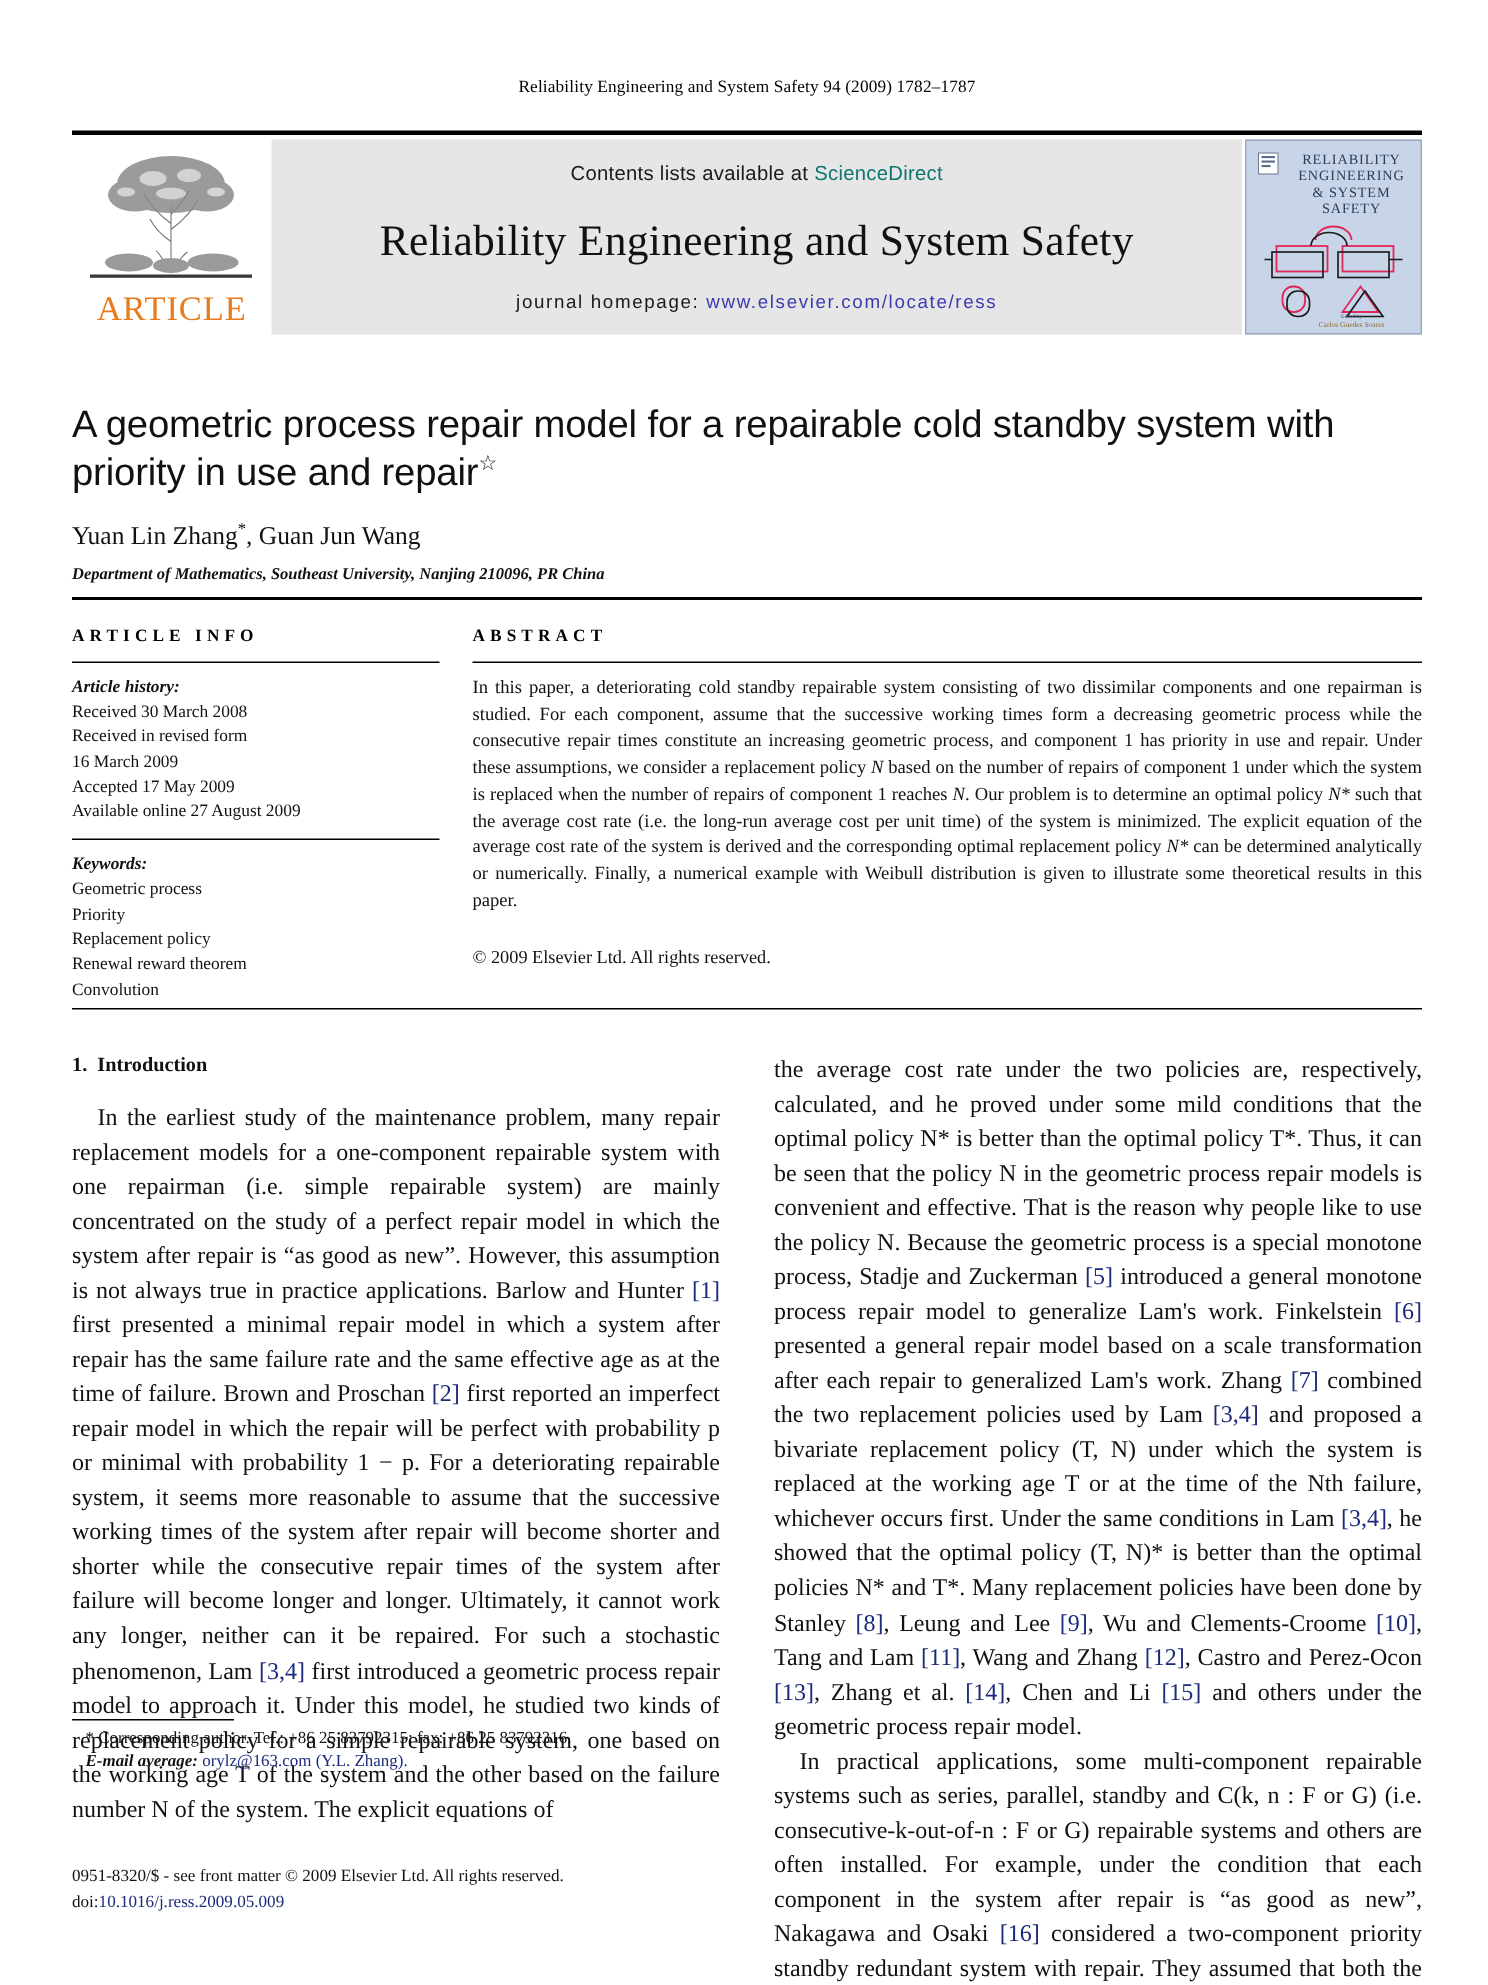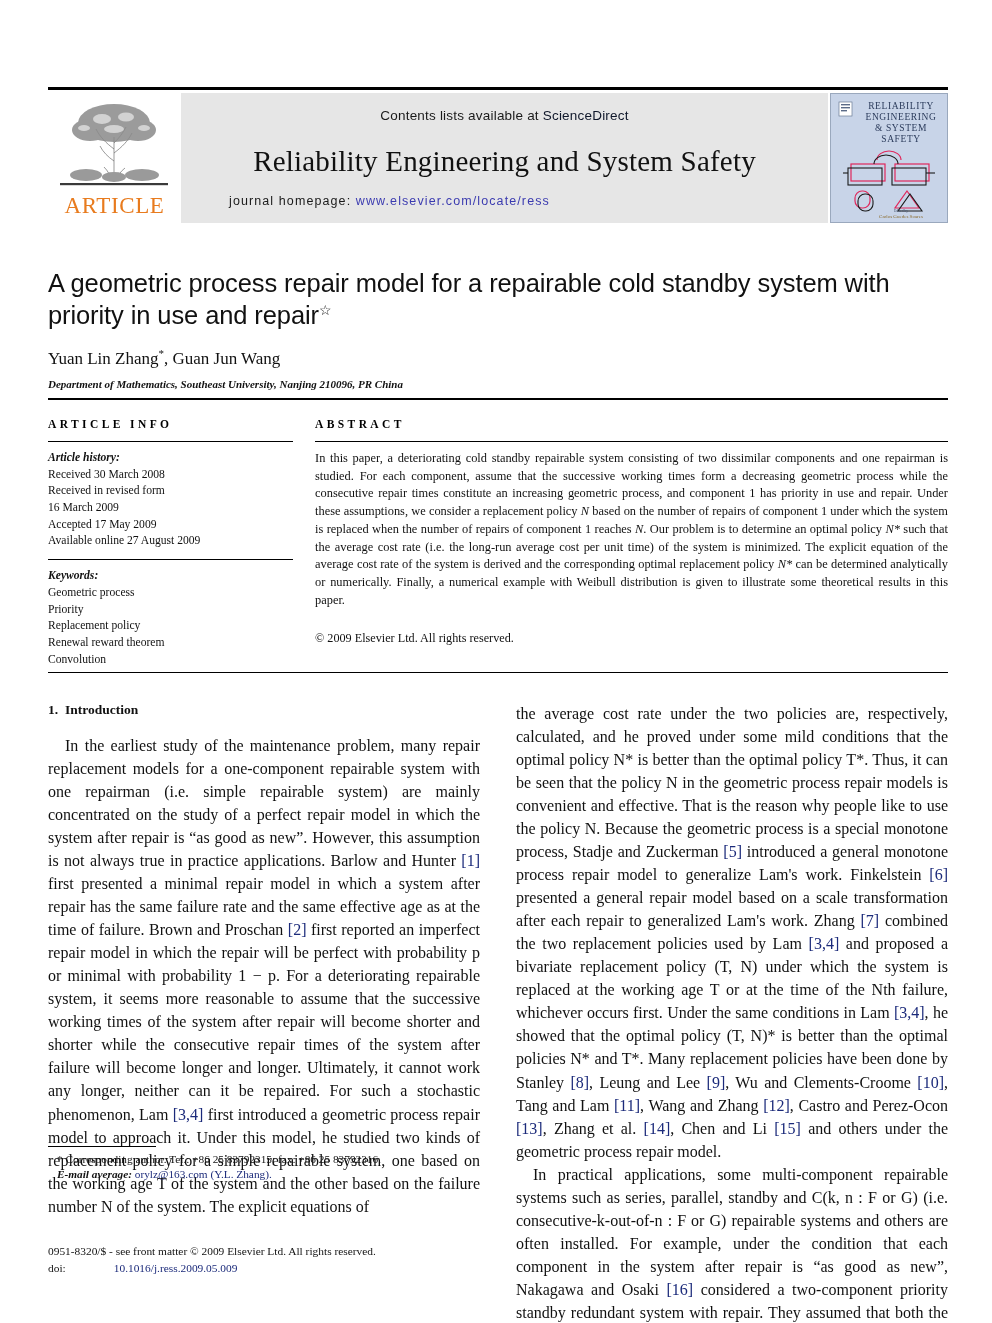--- a/index.html
+++ b/index.html
@@ -85,42 +85,41 @@
     position: absolute;
     left: 0; top: 15px;
     width: 100%;
     text-align: center;
     font-family: "Liberation Sans", sans-serif;
     font-size: 13.5px;
     color: #1a1a1a;
     letter-spacing: 0.2px;
   }
   .contents-line .sd {
-    color: #0f172a;
+    color: #0f766e;
   }
   .journal-title {
     position: absolute;
     left: 0; top: 52px;
     width: 100%;
     text-align: center;
     font-family: "Liberation Serif", serif;
     font-size: 29px;
     color: #111;
     letter-spacing: 0.2px;
   }
   .homepage-line {
     position: absolute;
     left: 0; top: 101px;
     width: 100%;
-    text-align: left;
+    text-align: center;
     font-family: "Liberation Sans", sans-serif;
     font-size: 12.5px;
     letter-spacing: 1.1px;
     color: #1a1a1a;
-    padding-left: 48px;
   }
   .homepage-line .url {
     color: #3b3bb0;
   }
   .cover-thumb {
     flex: 0 0 118px;
     width: 118px;
     position: relative;
     background: #c8d4e8;
     border: 1px solid #9aa8bd;
@@ -300,27 +299,28 @@
 
   .imprint {
     position: absolute;
     left: 48px; top: 1243px;
     width: 500px;
     font-family: "Liberation Serif", serif;
     font-size: 11.4px;
     line-height: 1.45;
     color: #111;
   }
-  .imprint .doi-link { color: #1b2a7a; margin-left: 48px; }
+  .imprint .doi-link { color: #1b2a7a; }
 </style>
 </head>
 <body>
 
 <div class="page">
 
+  <div class="running-head">Reliability Engineering and System Safety 94 (2009) 1782–1787</div>
 
   <div class="masthead">
     <div class="masthead-inner">
 
       <div class="elsevier-logo">
         <div class="tree-art">
           <svg width="116" height="92" viewBox="0 0 116 92" xmlns="http://www.w3.org/2000/svg">
             <g stroke="#6f6f6f" stroke-width="0.7" fill="none">
               <path d="M58 84 L58 40 M58 52 C50 46 44 40 40 32 M58 56 C66 50 72 44 76 36 M58 64 C52 60 47 55 44 49 M58 46 C63 41 67 36 70 30"></path>
               <path d="M56 84 C54 78 52 74 48 70 M60 84 C62 78 65 74 69 71"></path>

